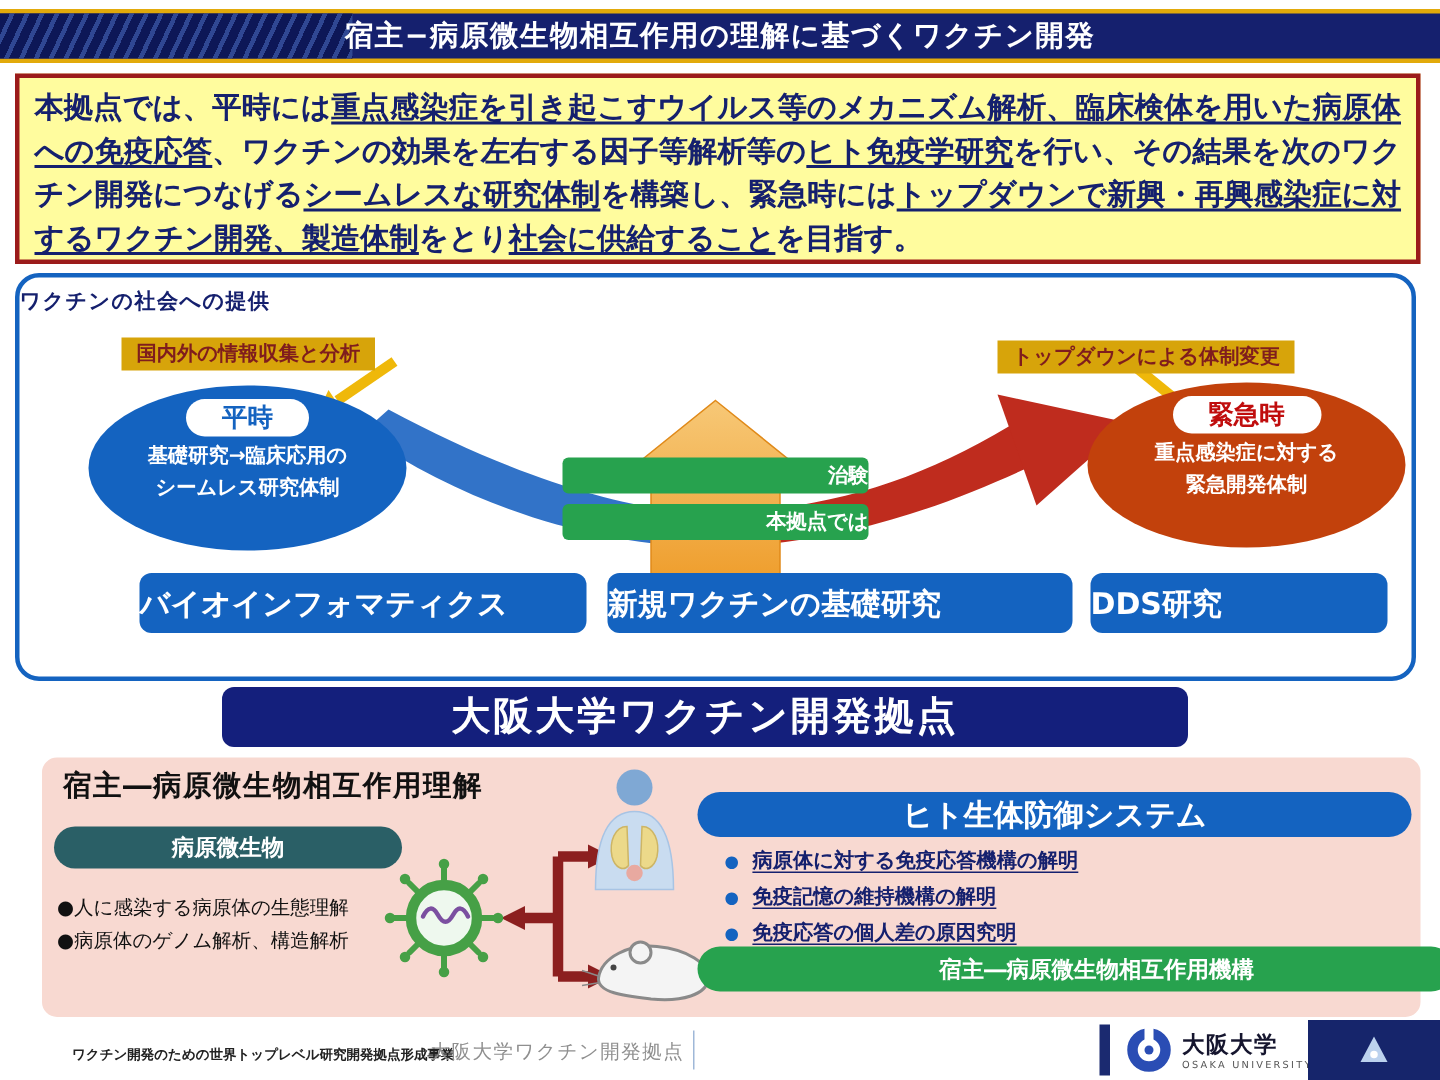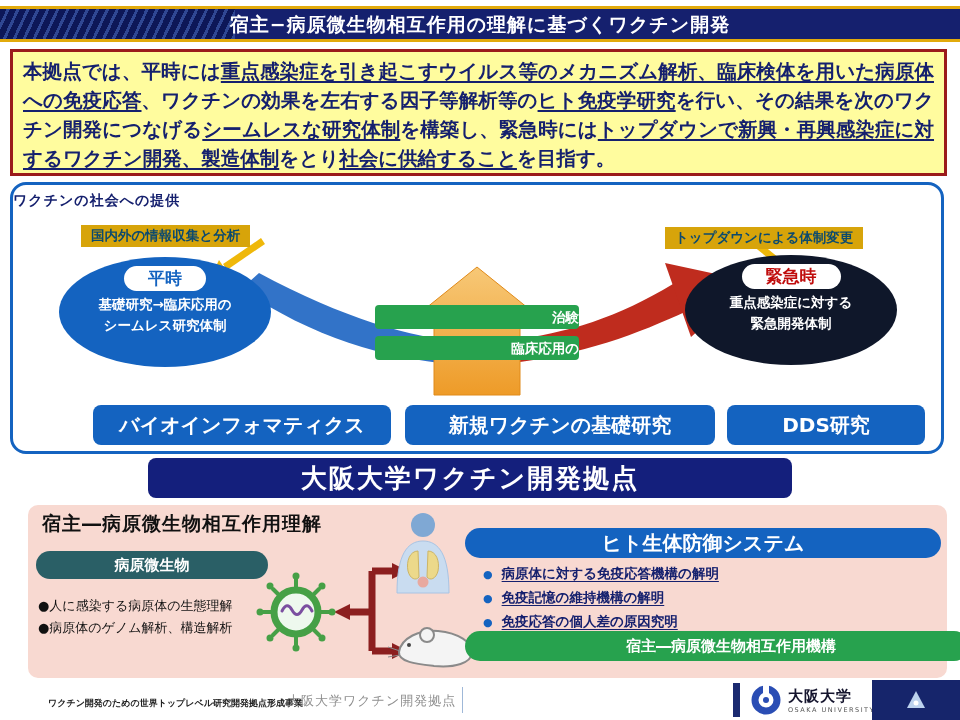--- a/index.html
+++ b/index.html
@@ -21,39 +21,39 @@
           font-size:19.5px;font-weight:bold;color:#15206e;line-height:29px;
           text-align:justify;word-break:break-all;overflow:hidden;}
   .abstract .u{text-decoration:underline;text-decoration-thickness:2px;text-underline-offset:3px;}
 
   
   .diagram{position:absolute;left:10px;top:182px;width:934px;height:272px;box-sizing:border-box;
           border:3px solid #1463c0;border-radius:16px;background:#fff;}
   .diagram>svg{position:absolute;left:0;top:0;width:928px;height:266px;}
   .diagram-title{position:absolute;left:0;right:0;top:7px;
           font-size:14px;font-weight:bold;color:#15206e;letter-spacing:1px;}
-  .tag{position:absolute;background:#d7a40a;color:#0c4a6e;font-weight:bold;font-size:13.5px;
+  .tag{position:absolute;background:#d7a40a;color:#7f1d1d;font-weight:bold;font-size:13.5px;
           padding:2px 10px;white-space:nowrap;}
   .tag-left{left:68px;top:40px;}
   .tag-right{left:652px;top:42px;}
   .manufacture{position:absolute;left:50%;transform:translateX(-50%);top:60px;background:#1a2380;
           color:#fff;font-weight:bold;font-size:15px;padding:3px 24px;border-radius:15px;white-space:nowrap;}
   .ellipse{position:absolute;width:212px;height:110px;border-radius:50%;color:#fff;font-weight:bold;
           display:flex;flex-direction:column;align-items:center;box-sizing:border-box;padding-top:9px;text-align:center;}
   .ellipse-blue{left:46px;top:72px;background:#1463c0;}
-  .ellipse-red{left:672px;top:70px;background:#0f172a;}
+  .ellipse-red{left:712px;top:70px;background:#c2410c;}
   .badge{background:#fff;border-radius:14px;padding:1px 24px;font-size:17px;margin-bottom:3px;}
   .ellipse-blue .badge{color:#1463c0;}
   .ellipse-red .badge{color:#c00d0d;}
   .ellipse .line{font-size:13.5px;line-height:1.55;}
   .step{position:absolute;left:50%;transform:translateX(-50%);width:204px;height:24px;line-height:24px;
           background:#27a24e;color:#fff;font-weight:bold;font-size:13.5px;text-align:right;border-radius:4px;}
   .step1{top:120px;}.step2{top:151px;}
-  .rbox{position:absolute;top:220px;height:40px;line-height:40px;background:#1463c0;color:#fff;
-          font-weight:bold;font-size:20px;text-align:center;border-radius:8px;}
+  .rbox{position:absolute;top:197px;height:40px;line-height:40px;background:#1463c0;color:#fff;
+          font-weight:bold;font-size:20px;text-align:left;border-radius:8px;}
   .rbox-1{left:80px;width:298px;}
   .rbox-2{left:392px;width:310px;}
   .rbox-3{left:714px;width:198px;}
 
   .center-name{position:absolute;left:148px;top:458px;width:644px;height:40px;line-height:40px;
           background:#141f7c;color:#fff;font-weight:bold;font-size:26px;text-align:center;
           border-radius:8px;letter-spacing:2px;}
 
   
   .panel{position:absolute;left:28px;top:505px;width:919px;height:173px;background:#f8d9d1;border-radius:10px;}
@@ -129,21 +129,21 @@
     <div class="line">シームレス研究体制</div>
   </div>
 
   <div class="ellipse ellipse-red">
     <div class="badge">緊急時</div>
     <div class="line">重点感染症に対する</div>
     <div class="line">緊急開発体制</div>
   </div>
 
   <div class="step step1">治験</div>
-  <div class="step step2">臨床応用の</div>
+  <div class="step step2">本拠点では</div>
 
   <div class="rbox rbox-1">バイオインフォマティクス</div>
   <div class="rbox rbox-2">新規ワクチンの基礎研究</div>
   <div class="rbox rbox-3">DDS研究</div>
 </div>
 
 <div class="center-name">大阪大学ワクチン開発拠点</div>
 
 <div class="panel">
   <svg viewBox="0 0 919 173" aria-hidden="true">

